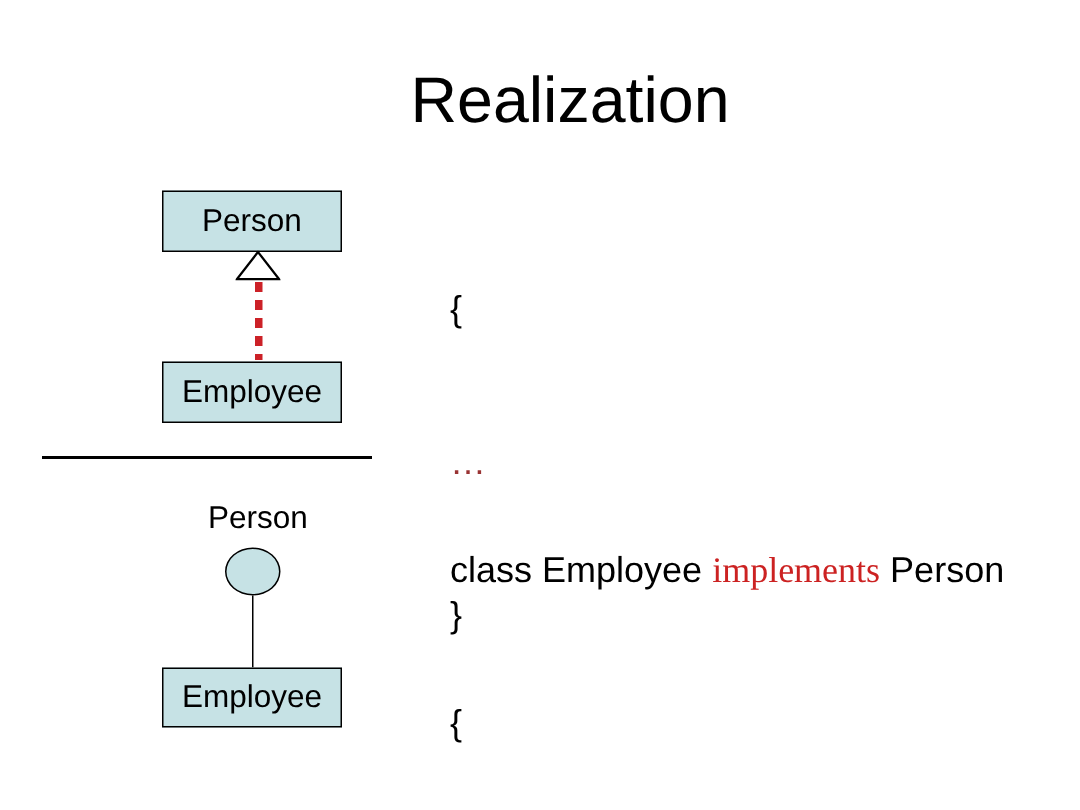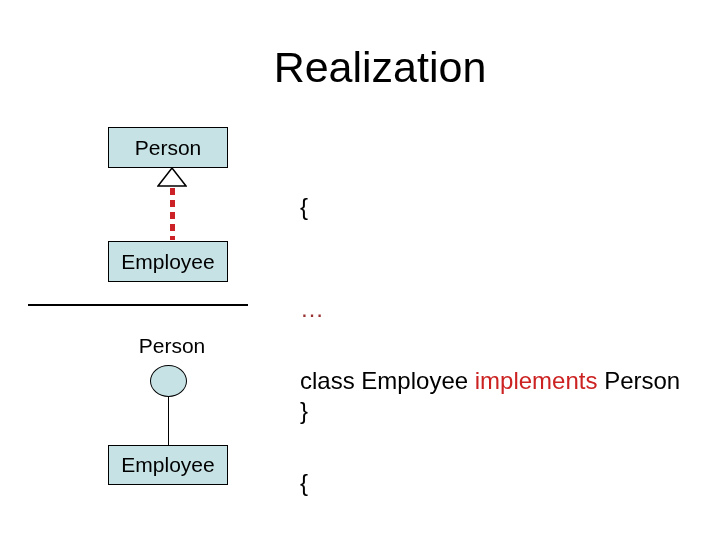--- a/index.html
+++ b/index.html
@@ -76,21 +76,21 @@
   .code-block {
     left: 300px;
     font-size: 24px;
     line-height: 34px;
     white-space: pre;
     color: #000;
   }
   .code-interface { top: 122px; }
   .code-class     { top: 296px; }
   .ellipsis-darkred { color: #993333; }
-  .keyword-red      { color: #cc2222; }
+  .keyword-red      { color: #cc2222; font-family: Liberation Serif, serif; }
 </style>
 </head>
 <body>
 
 <div class="abs slide-title">Realization</div>
 
 <div class="abs uml-box person-box-top">
   <span>Person</span>
 </div>
 

